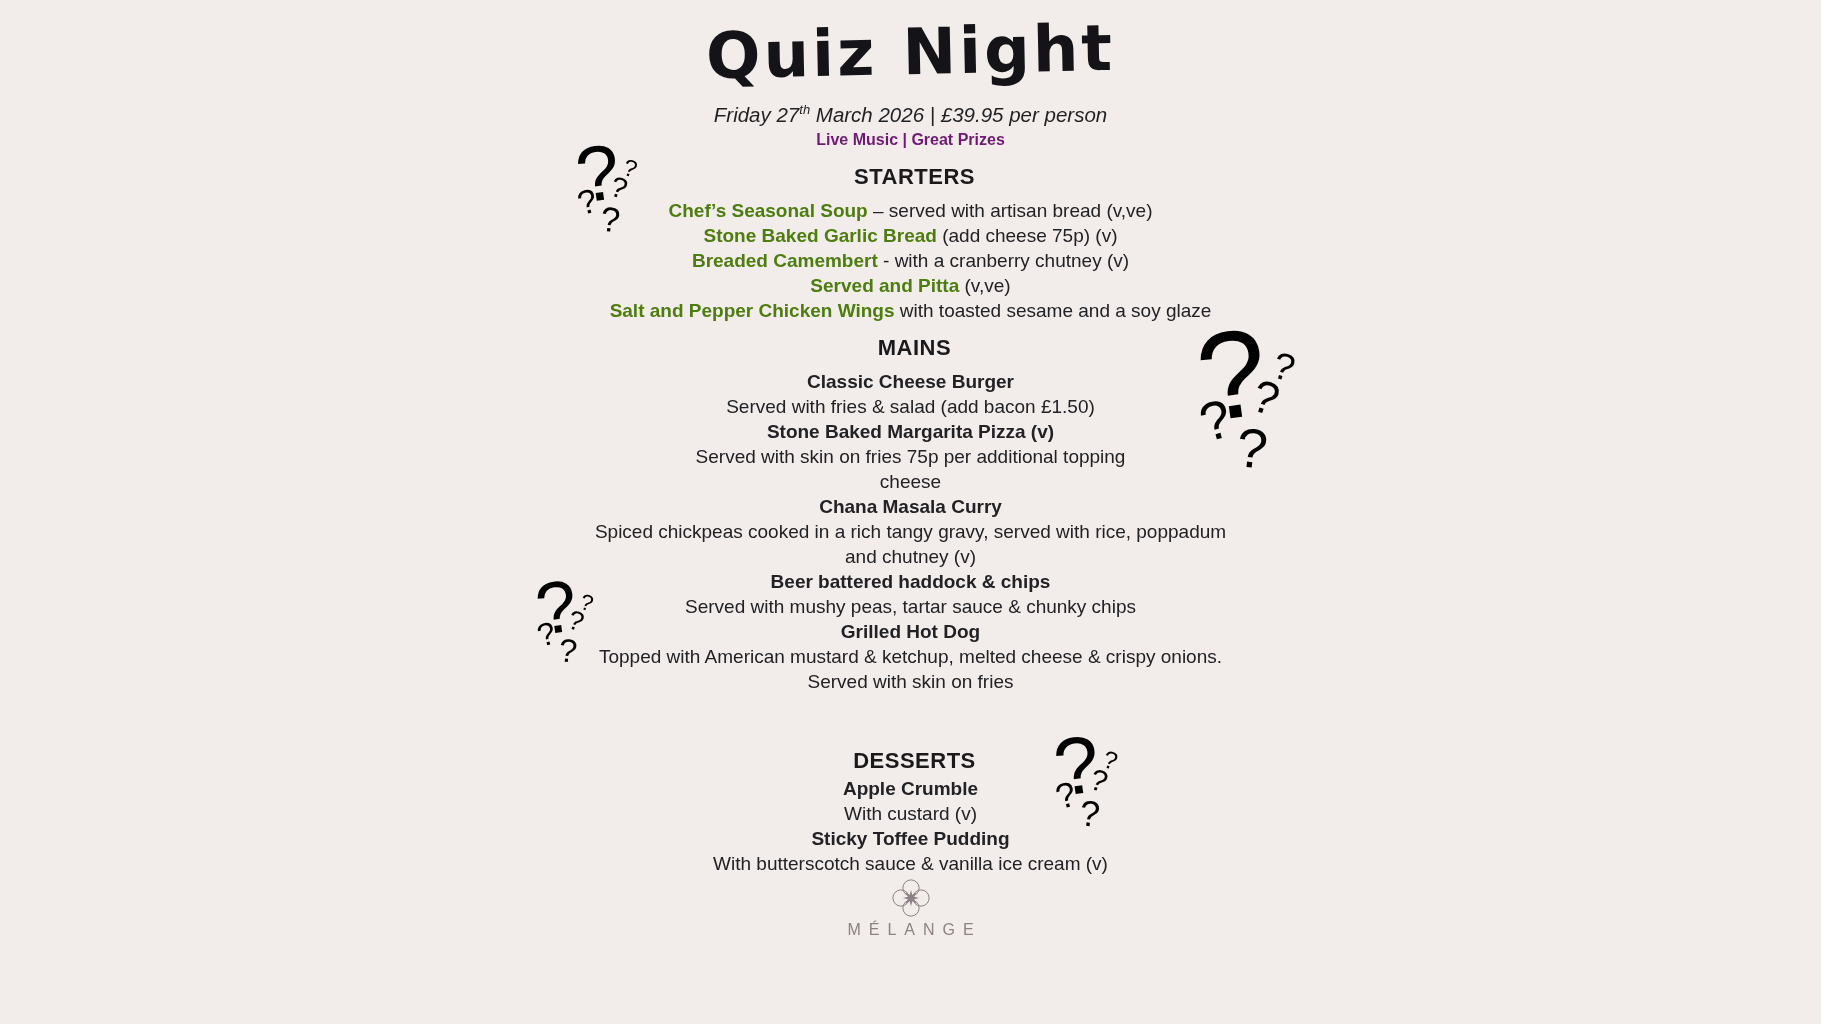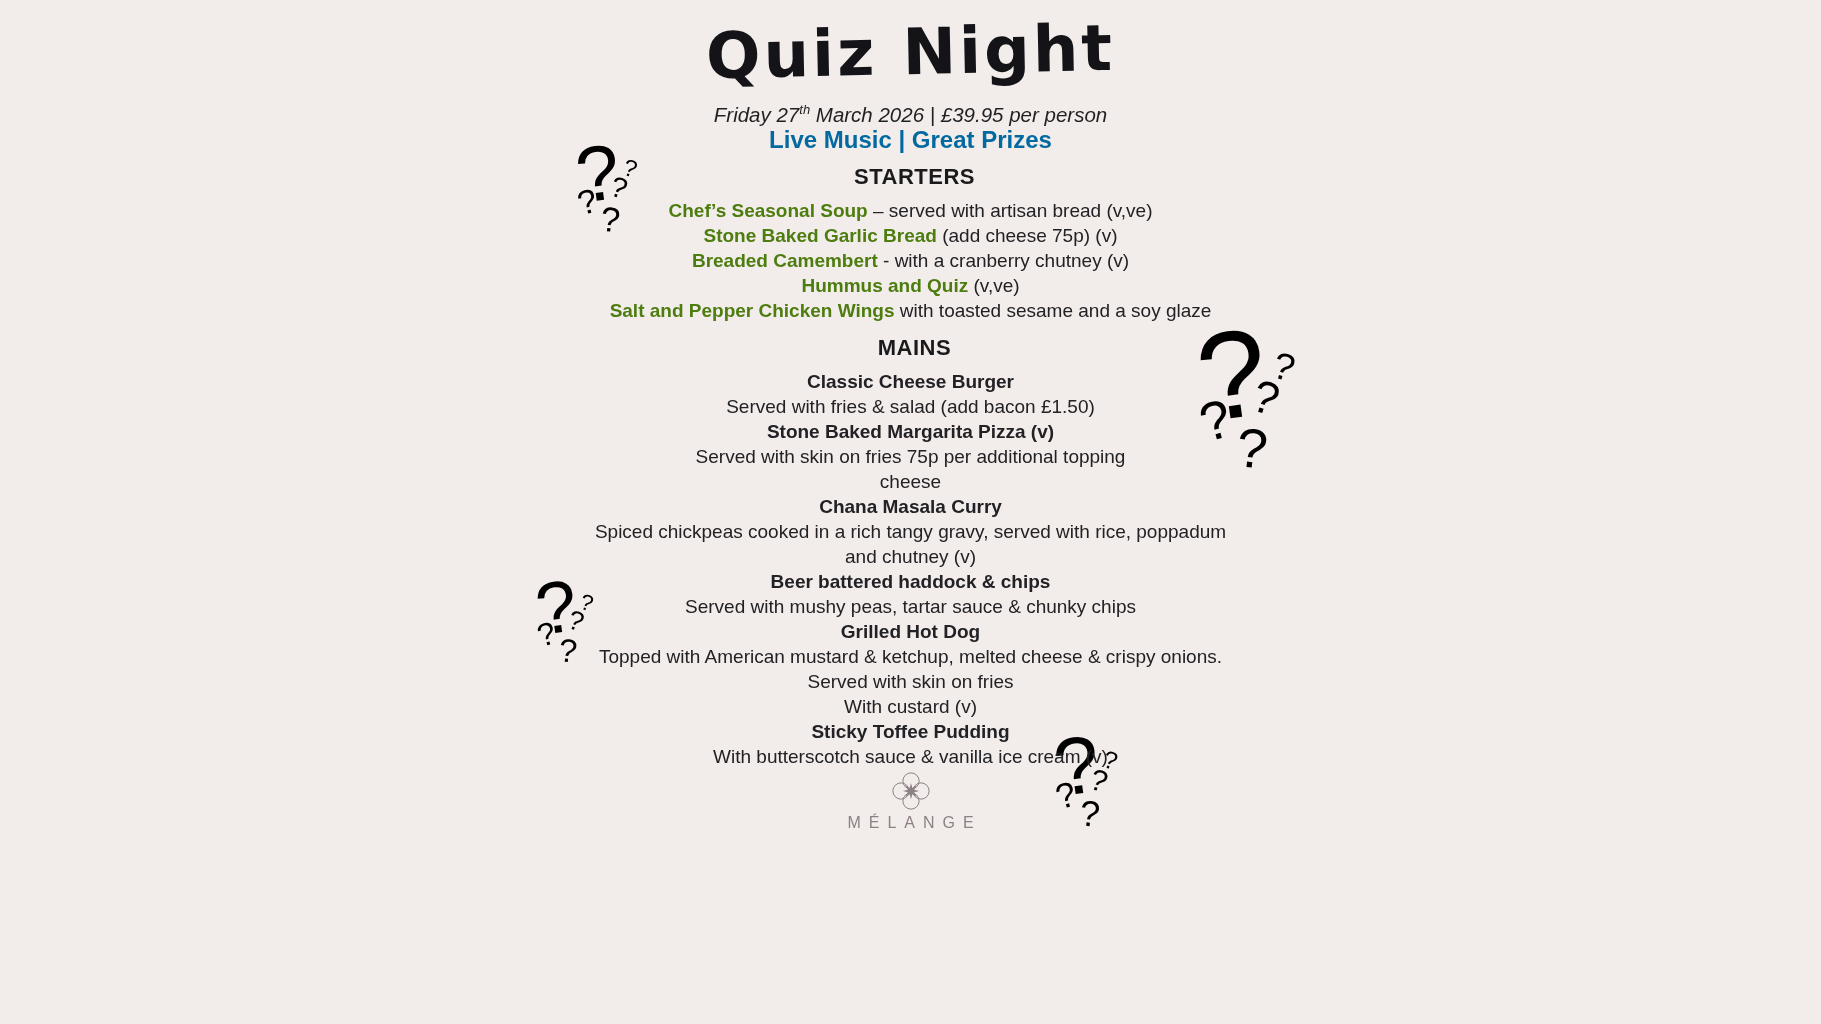--- a/index.html
+++ b/index.html
@@ -15,21 +15,21 @@
   }
   .title{
     font-family:"DejaVu Sans",sans-serif;
     font-size:64px;font-weight:800;line-height:76px;margin:0;
     letter-spacing:3px;transform:rotate(-1.2deg);color:#141317;
   }
   .subtitle{
     margin-top:12px;font-style:italic;font-size:20.5px;line-height:25px;color:#201f22;
   }
   .subtitle sup{font-size:13px;line-height:0;}
-  .tagline{font-weight:700;font-size:24px;line-height:25px;color:#0369a1;}
+  .tagline{font-weight:700;font-size:16px;line-height:25px;color:#701a75;}
   .section-heading{
     margin:10px 0 6px 8px;font-size:22px;line-height:30px;font-weight:700;
     letter-spacing:0.5px;color:#1a191c;
   }
   .menu-section .line{font-size:19px;line-height:25px;color:#222125;}
   .b{font-weight:700;color:#4d7c0f;}
   
   .menu-section.sec-2 .section-heading{margin-top:52px;margin-bottom:0;}
   .footer{margin-top:2px;}
   .logo-mark{display:block;margin:0 auto;width:44px;height:40px;}
@@ -79,40 +79,42 @@
   <div class="subtitle"><span>Friday 27</span><sup>th</sup><span> March 2026 | £39.95 per person</span></div>
 
   <div class="tagline">Live Music | Great Prizes</div>
 
   <div>
       <section class="menu-section sec-0">
         <h2 class="section-heading">STARTERS</h2>
         <div class="line"><span class="b">Chef’s Seasonal Soup</span><span> – served with artisan bread (v,ve)</span></div>
         <div class="line"><span class="b">Stone Baked Garlic Bread</span><span> (add cheese 75p) (v)</span></div>
         <div class="line"><span class="b">Breaded Camembert</span><span> - with a cranberry chutney (v)</span></div>
-        <div class="line"><span class="b">Hummus and Quiz</span><span> (v,ve)</span></div>
+        <div class="line"><span class="b">Served and Pitta</span><span> (v,ve)</span></div>
         <div class="line"><span class="b">Salt and Pepper Chicken Wings</span><span> with toasted sesame and a soy glaze</span></div>
       </section>
       <section class="menu-section sec-1">
         <h2 class="section-heading">MAINS</h2>
         <div class="line b">Classic Cheese Burger</div>
         <div class="line">Served with fries &amp; salad (add bacon £1.50)</div>
         <div class="line b">Stone Baked Margarita Pizza (v)</div>
         <div class="line">Served with skin on fries 75p per additional topping</div>
         <div class="line">cheese</div>
         <div class="line b">Chana Masala Curry</div>
         <div class="line">Spiced chickpeas cooked in a rich tangy gravy, served with rice, poppadum</div>
         <div class="line">and chutney (v)</div>
         <div class="line b">Beer battered haddock &amp; chips</div>
         <div class="line">Served with mushy peas, tartar sauce &amp; chunky chips</div>
         <div class="line b">Grilled Hot Dog</div>
         <div class="line">Topped with American mustard &amp; ketchup, melted cheese &amp; crispy onions.</div>
         <div class="line">Served with skin on fries</div>
       </section>
       <section class="menu-section sec-2">
+        <h2 class="section-heading">DESSERTS</h2>
+        <div class="line b">Apple Crumble</div>
         <div class="line">With custard (v)</div>
         <div class="line b">Sticky Toffee Pudding</div>
         <div class="line">With butterscotch sauce &amp; vanilla ice cream (v)</div>
       </section>
     </div>
 
   <div class="footer">
     <svg class="logo-mark" viewBox="0 0 64 64">
       <g fill="none" stroke="#8d8185" stroke-width="1.6">
         <circle cx="32" cy="16" r="13"></circle>

